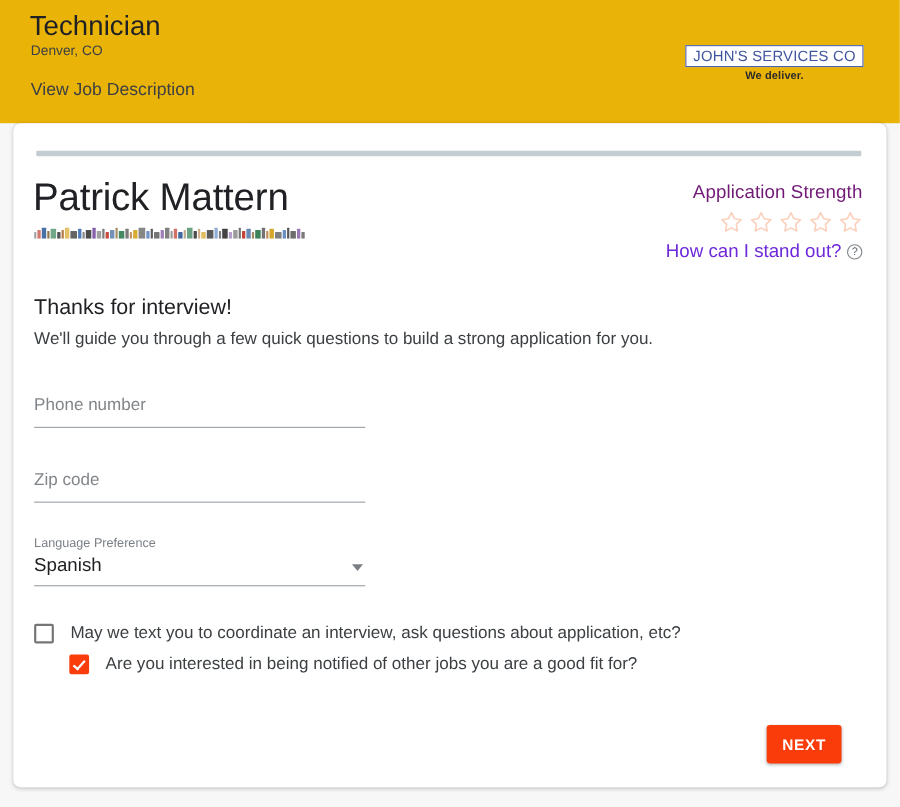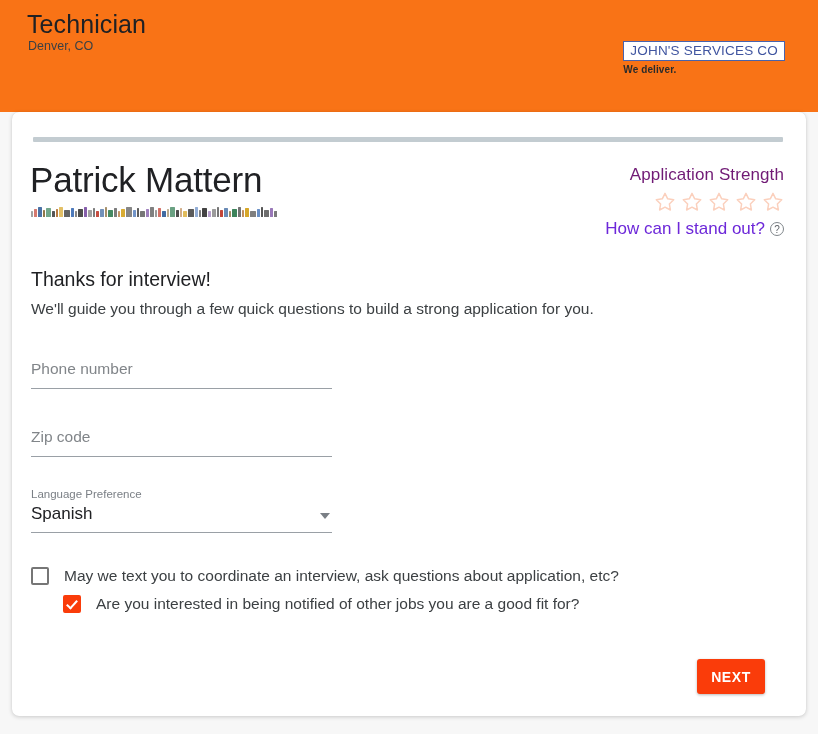--- a/index.html
+++ b/index.html
@@ -12,21 +12,21 @@
     background: #f7f7f7;
     font-family: "Liberation Sans", sans-serif;
     color: #202124;
     overflow: hidden;
   }
 
   
   .page-header {
     position: relative;
     height: 112px;
-    background: #f97316;
+    background: #eab308;
     box-sizing: border-box;
     padding: 10px 0 0 0;
   }
   .job-title {
     position: absolute;
     left: 27px;
     top: 10px;
     font-size: 25px;
     font-weight: 400;
     color: #202124;
@@ -46,20 +46,21 @@
     font-size: 16px;
     color: #3c4043;
     cursor: pointer;
   }
 
   
   .logo-block {
     position: absolute;
     right: 33px;
     top: 41px;
+    text-align: center;
   }
   .logo-box {
     border: 1px solid #4a63ab;
     padding: 1px 6px 2px 6px;
     font-size: 13.5px;
     color: #4055a0;
     letter-spacing: 0.2px;
     font-family: "Liberation Sans", sans-serif;
     line-height: 15px;
     background: #ffffff;
@@ -298,20 +299,21 @@
     cursor: pointer;
     box-shadow: 0 1px 3px rgba(0,0,0,0.28);
   }
 </style>
 </head>
 <body>
 
 <div class="page-header">
   <div class="job-title">Technician</div>
   <div class="job-location">Denver, CO</div>
+  <div class="view-job-link">View Job Description</div>
 
   <div class="logo-block">
     <div class="logo-box">JOHN'S SERVICES CO</div>
     <div class="logo-tagline">We deliver.</div>
   </div>
 </div>
 
 <div class="card">
 
   <div class="progress-track">

